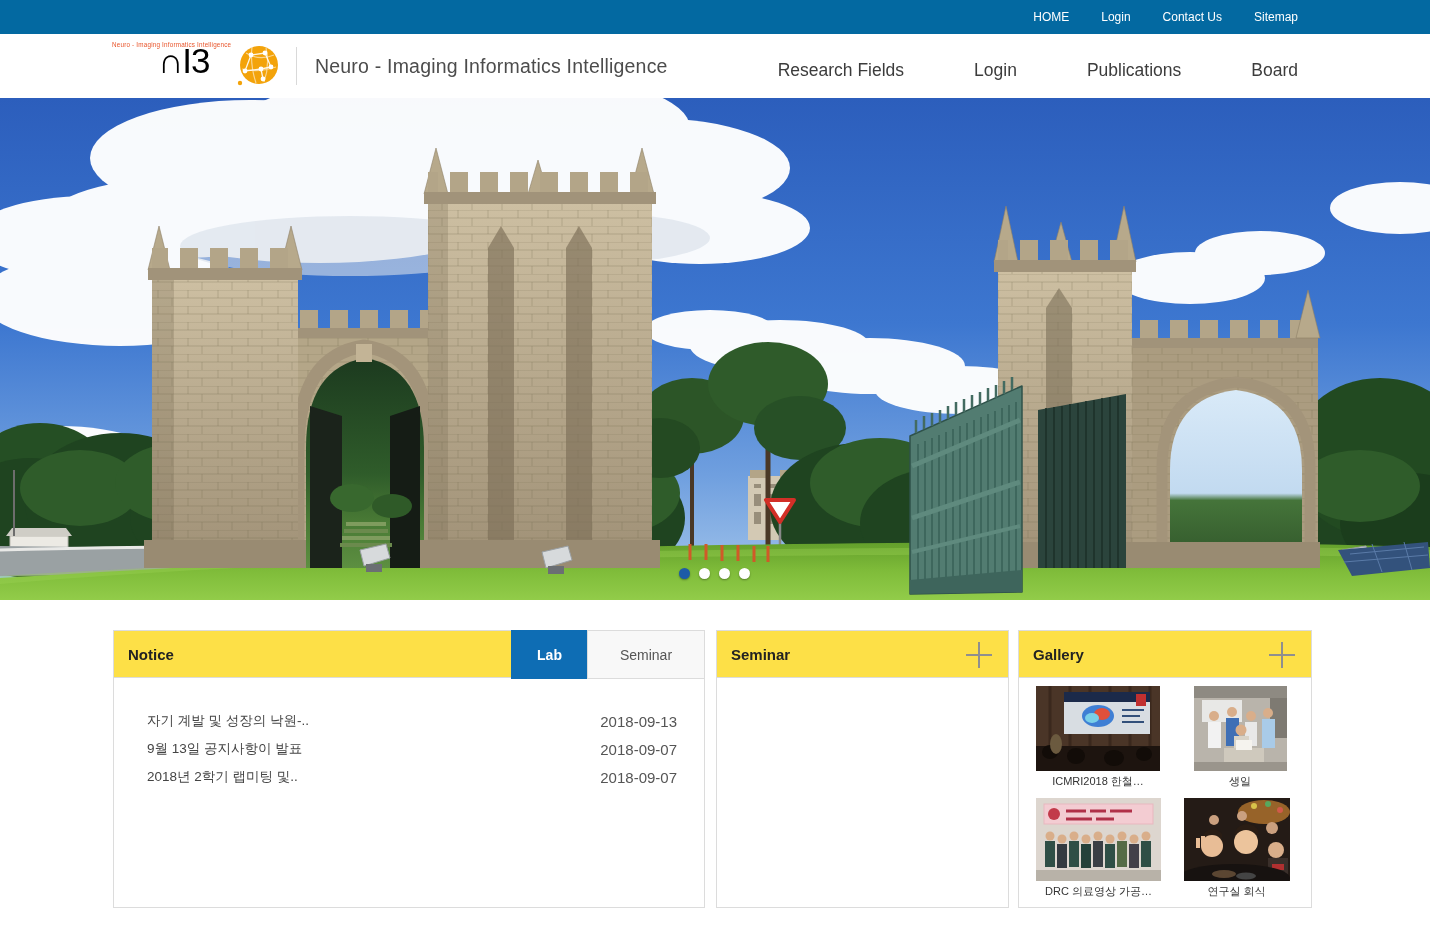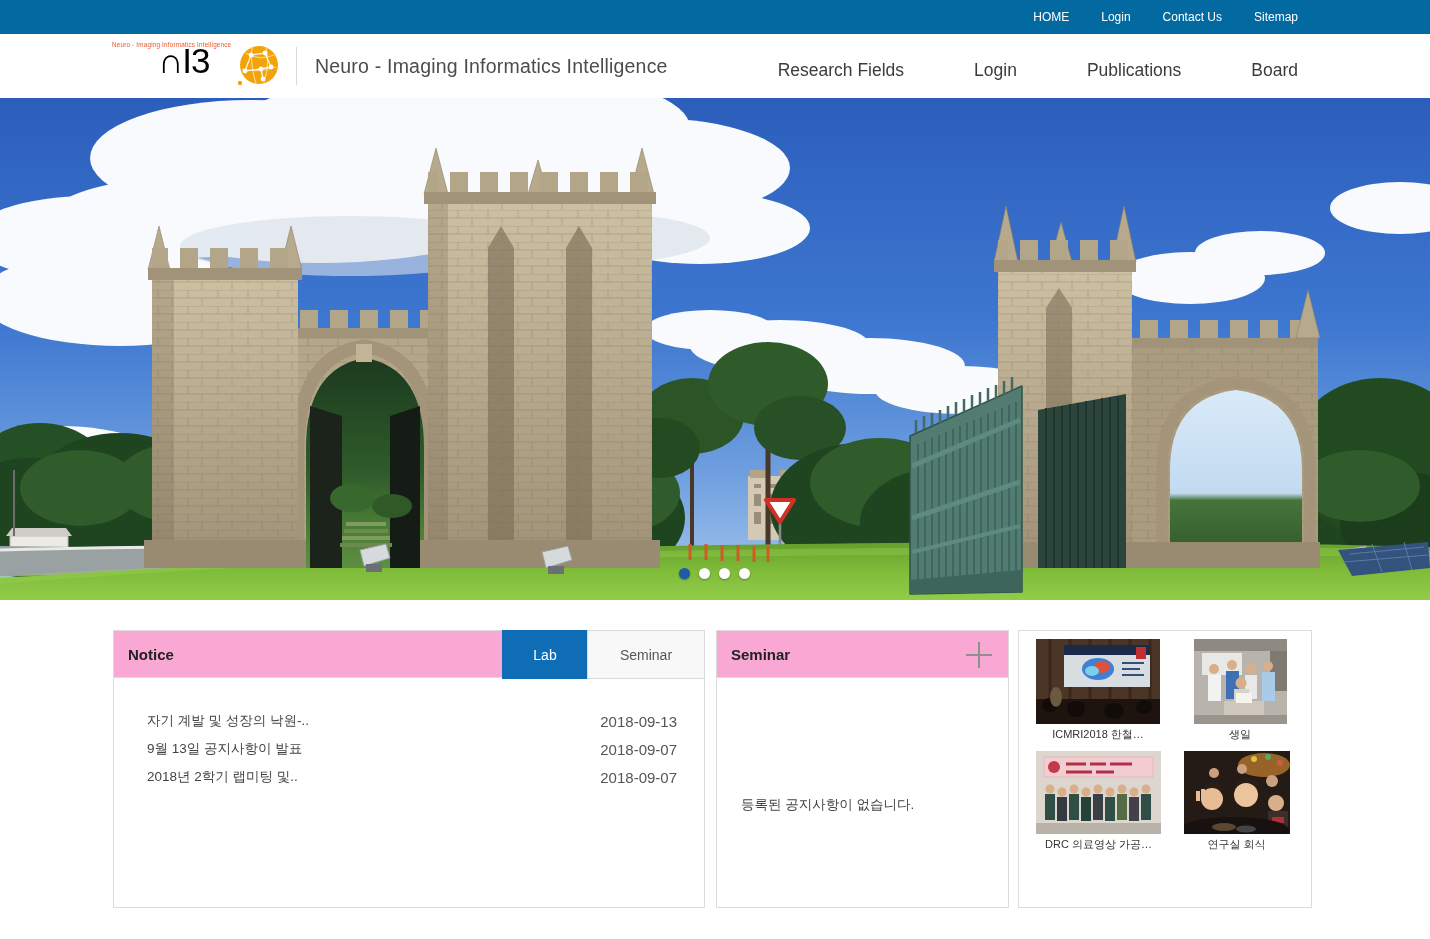--- a/index.html
+++ b/index.html
@@ -29,30 +29,30 @@
   .hero { position:relative; width:1430px; height:502px; overflow:hidden; }
   .hero svg { display:block; }
   .dots { position:absolute; left:679px; top:470px; display:flex; gap:9px; }
   .dot { width:11px; height:11px; border-radius:50%; background:#fff;
          box-shadow:0 1px 2px rgba(0,0,0,.35); cursor:pointer; }
   .dot.active { background:#1d5ba8; }
 
   
   .content { position:absolute; left:113px; top:630px; width:1199px; display:flex; }
   .panel { background:#fff; border:1px solid #dcdcdc; height:278px; }
-  .panel-head { position:relative; height:47px; background:#f9a8d4;
+  .panel-head { position:relative; height:47px; background:#fde047;
                 border-bottom:1px solid #dcdcdc; display:flex; align-items:center; padding-left:14px; }
   .panel-title { font-size:15px; font-weight:bold; color:#222; }
 
   .panel.notice { width:592px; }
   .tabs { position:absolute; right:-1px; top:-1px; height:49px; display:flex; }
   .tab { border:1px solid #dcdcdc; border-right:none; background:#f8f8f8; color:#555;
          font-size:14px; cursor:pointer; font-family:inherit; }
   .tab:last-child { border-right:1px solid #dcdcdc; width:118px; }
-  .tab.active { background:#0e6db4; border-color:#0e6db4; color:#fff; font-weight:normal; width:85px; }
+  .tab.active { background:#0e6db4; border-color:#0e6db4; color:#fff; font-weight:bold; width:76px; }
   .notice-body { padding-top:29px; }
   .notice-row { display:flex; justify-content:space-between; align-items:center;
                 height:28px; padding:0 27px 0 33px; cursor:pointer;gap:41px; }
   .n-title { font-size:13.5px; color:#444; }
   .n-date  { font-size:15px; color:#555; }
 
   .panel.seminar { width:293px; margin-left:11px; }
   .panel.gallery { width:294px; margin-left:9px; }
   .plus-btn { position:absolute; right:14px; top:10px; width:28px; height:28px; background:none;
               border:none; padding:0; cursor:pointer; }
@@ -362,26 +362,29 @@
     </div>
   </section>
 
   <section class="panel seminar">
     <div class="panel-head">
       <span class="panel-title">Seminar</span>
       <button class="plus-btn">
         <span class="plus-icon"></span>
       </button>
     </div>
-    <div class="seminar-body">
-      <p class="empty-msg">등록된 공지사항이 없습니다.</p>
+  </section>
+
+  <section class="panel gallery">
+    <div class="panel-head">
+      <span class="panel-title">Gallery</span>
+      <button class="plus-btn">
+        <span class="plus-icon"></span>
+      </button>
     </div>
-  </section>
-
-  <section class="panel gallery">
     <div class="gallery-grid">
 
       <figure class="g-item g1">
         <div class="thumb">
           <svg width="124" height="85" viewBox="0 0 124 85">
             <rect width="124" height="85" fill="#2b1f18"></rect>
             <rect width="124" height="60" fill="#4a3527"></rect>
             <path d="M14,0V60M34,0V60M54,0V60M74,0V60M94,0V60M114,0V60" stroke="#3a281d" stroke-width="3"></path>
             <rect x="28" y="6" width="86" height="42" fill="#d8dde2"></rect>
             <rect x="28" y="6" width="86" height="10" fill="#1b2a4a"></rect>

